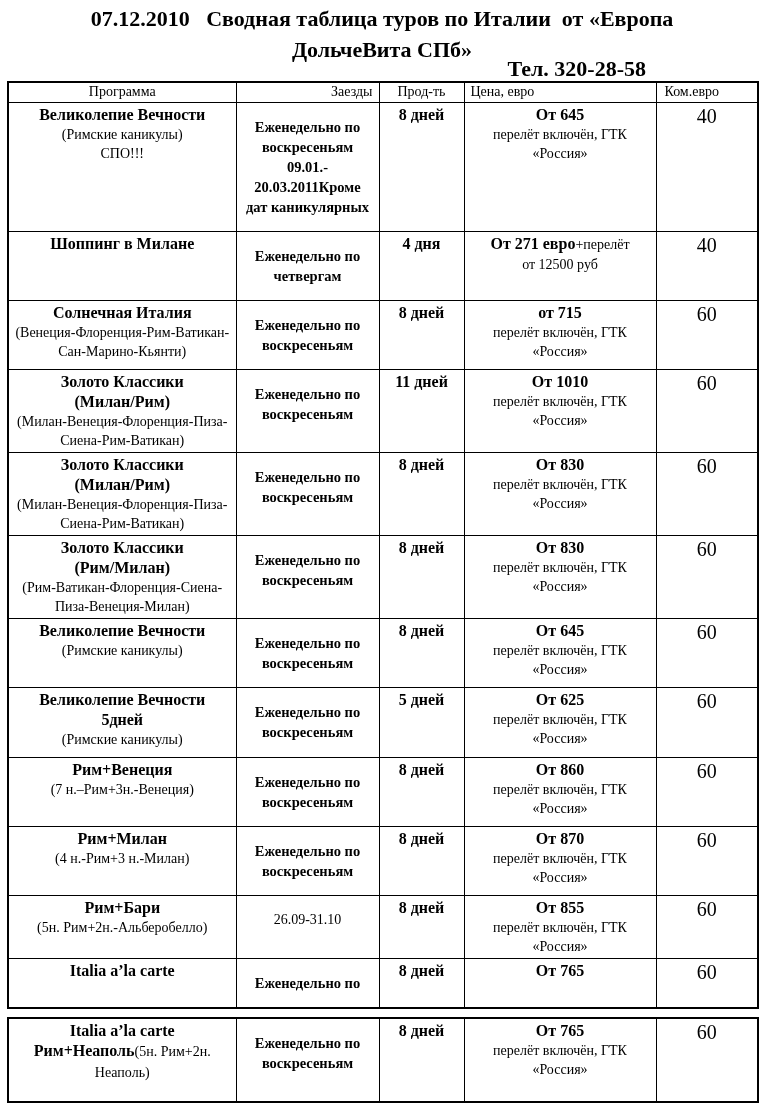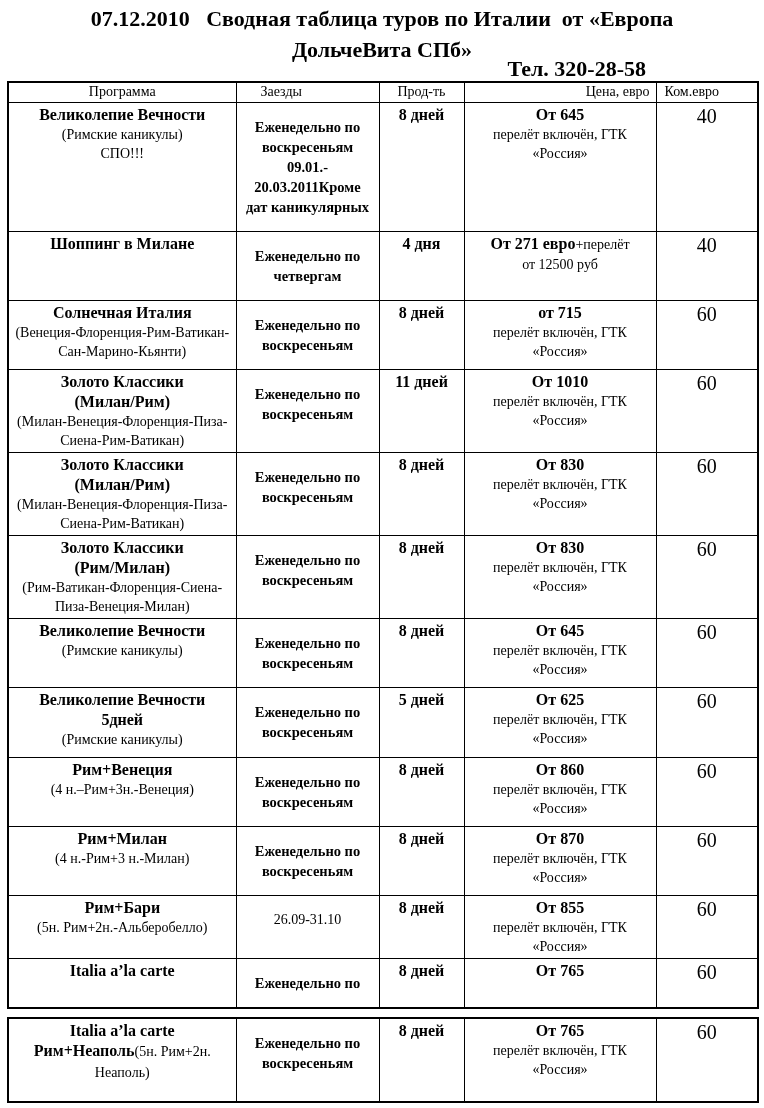--- a/index.html
+++ b/index.html
@@ -17,23 +17,23 @@
     padding-right:118px;margin-top:-8px;margin-bottom:1px;
   }
   table{
     border-collapse:collapse;table-layout:fixed;
     width:750px;margin-left:7px;
     border:2px solid #000;
   }
   th,td{border:1px solid #000;vertical-align:top;padding:1px 6px;overflow:hidden;}
   th{font-weight:normal;font-size:14px;line-height:16px;height:17px;}
   th.h-program{text-align:center;}
-  th.h-dates{text-align:left;padding-left:24px;}
+  th.h-dates{text-align:right;padding-left:8px;}
   th.h-duration{text-align:center;}
-  th.h-price{text-align:right;}
+  th.h-price{text-align:left;}
   th.h-commission{text-align:left;padding-left:8px;}
   td.program{text-align:center;padding:2px 5px;margin-left:24px;}
   .prog-name{font-weight:bold;font-size:16px;line-height:20px;white-space:pre-line;}
   .prog-name .suffix{font-weight:normal;font-size:14px;}
   .prog-sub{font-weight:normal;font-size:14px;line-height:19px;white-space:pre-line;}
   td.dates{
     text-align:center;font-weight:bold;font-size:14.5px;line-height:20px;
     padding:14px 6px;white-space:pre-line;
   }
   td.dates.regular{font-weight:normal;font-size:14px;}
@@ -180,21 +180,21 @@
     <td class="price">
       <div class="price-main"><span>От 625</span></div>
       <div class="price-note">перелёт включён, ГТК «Россия»</div>
     </td>
     <td class="commission">60</td>
   </tr>
 
   <tr style="height:50px">
     <td class="program">
       <div class="prog-name">Рим+Венеция</div>
-      <div class="prog-sub">(4 н.–Рим+3н.-Венеция)</div>
+      <div class="prog-sub">(7 н.–Рим+3н.-Венеция)</div>
     </td>
     <td class="dates">Еженедельно по воскресеньям</td>
     <td class="duration">8 дней</td>
     <td class="price">
       <div class="price-main"><span>От 860</span></div>
       <div class="price-note">перелёт включён, ГТК «Россия»</div>
     </td>
     <td class="commission">60</td>
   </tr>
 

